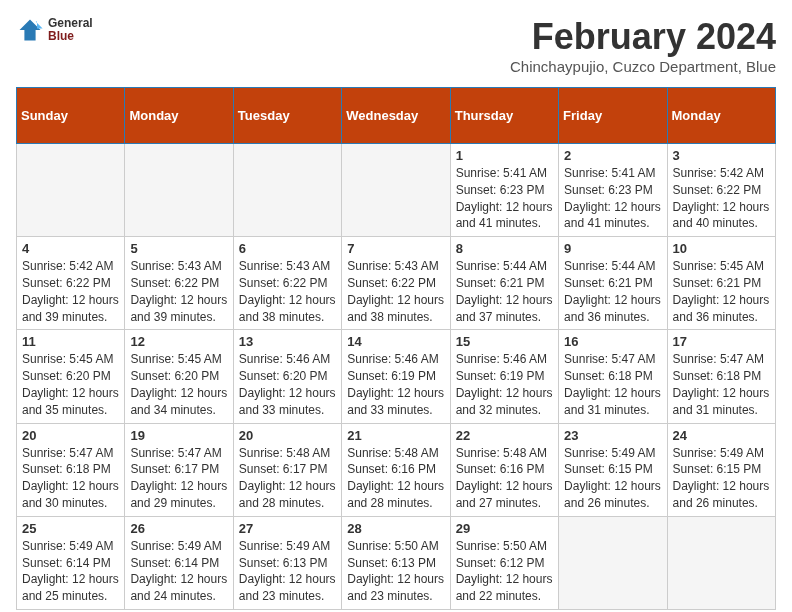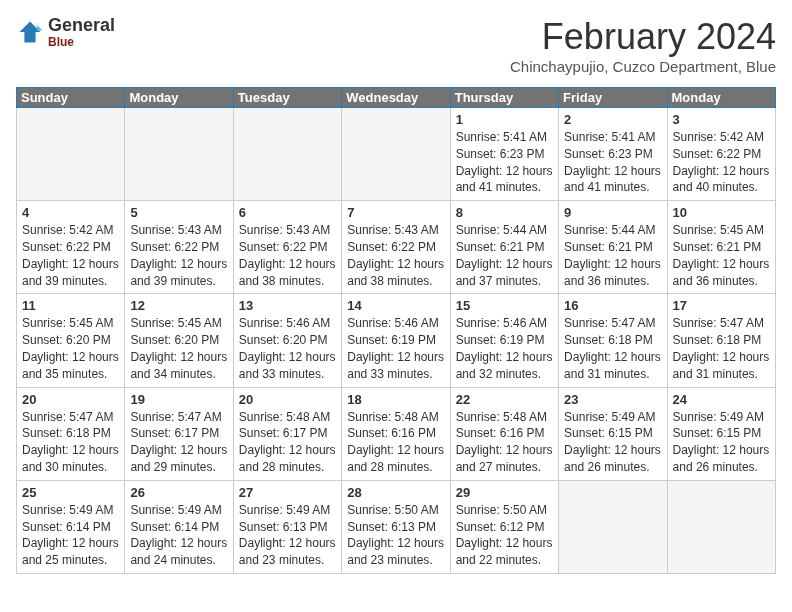--- a/index.html
+++ b/index.html
@@ -20,56 +20,56 @@
       display: flex;
       align-items: center;
       gap: 4px;
     }
     .logo-text {
       display: flex;
       flex-direction: column;
       line-height: 1.1;
     }
     .logo-general {
-      font-size: 18px;
+      font-size: 12px;
       font-weight: bold;
       color: #333;
     }
     .logo-blue {
       font-size: 12px;
       font-weight: bold;
       color: #7f1d1d;
     }
     .logo-icon {
       width: 28px;
       height: 28px;
     }
     .title-section {
       text-align: right;
     }
     .calendar-title {
       font-size: 36px;
-      font-weight: normal;
+      font-weight: bold;
       color: #333;
     }
     .calendar-subtitle {
       font-size: 15px;
       color: #555;
     }
     table {
       width: 100%;
       border-collapse: collapse;
       table-layout: fixed;
     }
     th {
-      background-color: #737373;
+      background-color: #c2410c;
       color: #fff;
       font-size: 13px;
       font-weight: bold;
-      padding: 2px 4px;
+      padding: 20px 4px;
       text-align: left;
       border: 1px solid #2a7ab5;
     }
     td {
       border: 1px solid #ccc;
       vertical-align: top;
       padding: 4px 5px;
       height: 88px;
       font-size: 11px;
       color: #333;
@@ -268,21 +268,21 @@
 and 29 minutes.</div>
         </td>
         <td>
           <div class="day-number">20</div>
           <div class="day-info" style="white-space: pre-line;">Sunrise: 5:48 AM
 Sunset: 6:17 PM
 Daylight: 12 hours
 and 28 minutes.</div>
         </td>
         <td>
-          <div class="day-number">18</div>
+          <div class="day-number">21</div>
           <div class="day-info" style="white-space: pre-line;">Sunrise: 5:48 AM
 Sunset: 6:16 PM
 Daylight: 12 hours
 and 28 minutes.</div>
         </td>
         <td>
           <div class="day-number">22</div>
           <div class="day-info" style="white-space: pre-line;">Sunrise: 5:48 AM
 Sunset: 6:16 PM
 Daylight: 12 hours

